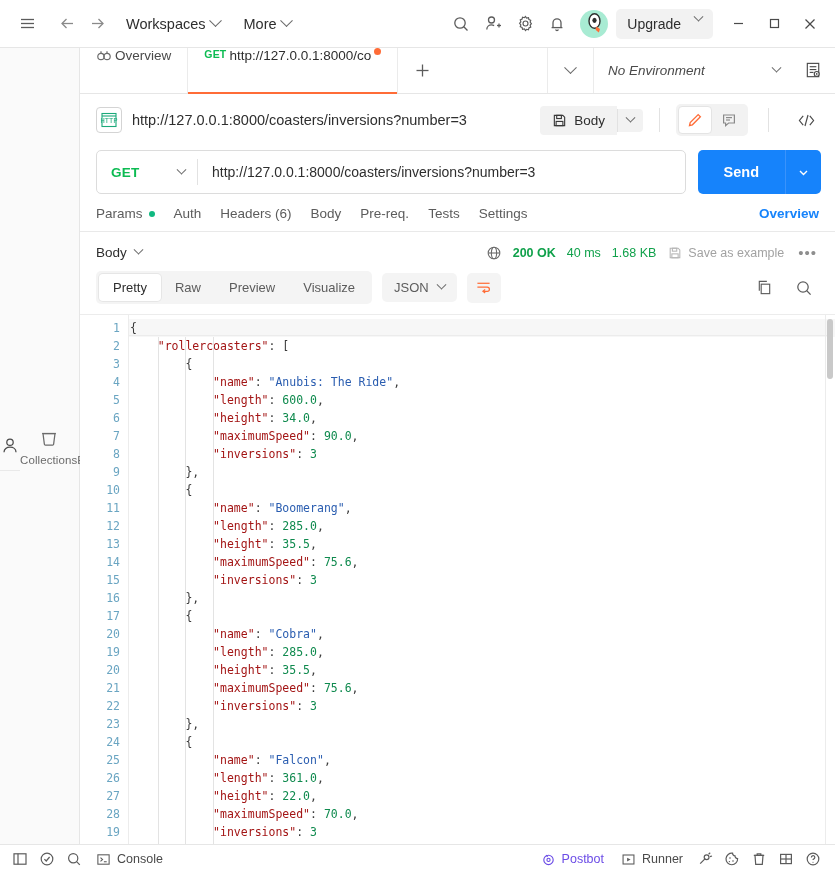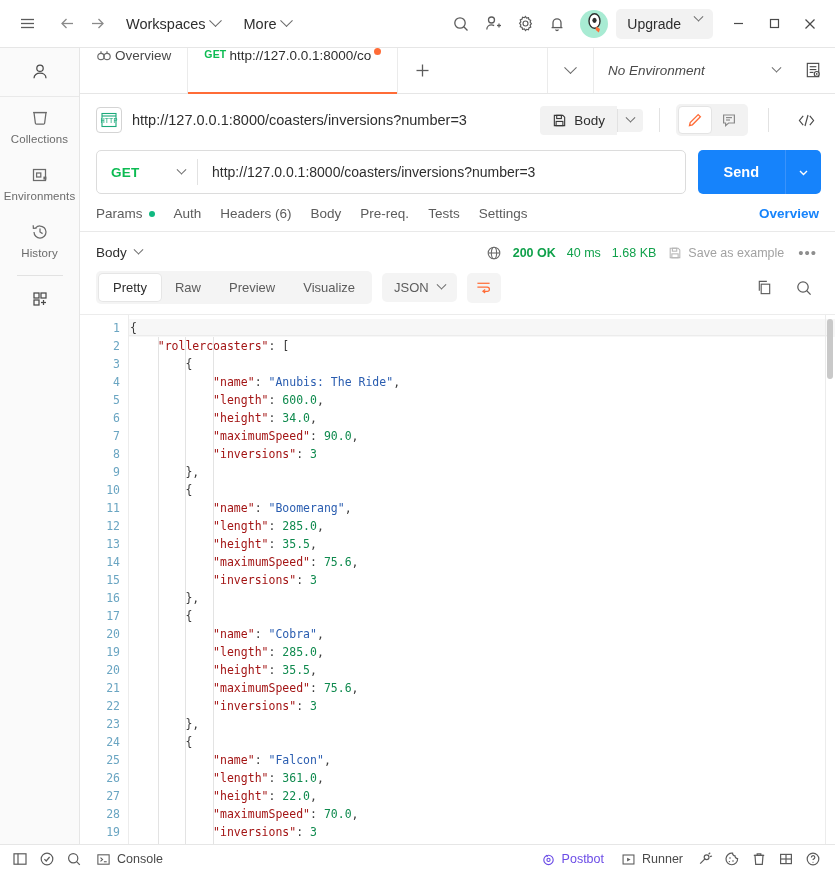--- a/index.html
+++ b/index.html
@@ -38,21 +38,21 @@
     padding:7px 11px;font-size:14px;color:#2e2e2e;cursor:pointer;margin-right:6px;
   }
   .win-btn { width:34px;height:34px;display:flex;align-items:center;justify-content:center;color:#4a4a4a;cursor:pointer;border-radius:3px; }
 
   
   .body-split { flex: 1; display: flex; min-height: 0; }
 
   
   .rail {
     width: 80px; min-width:80px; background: #fafafa; border-right: 1px solid #e6e6e6;
-    display: flex; flex-direction: column; align-items: center;
+    display: flex; align-items: center;
   }
   .rail-user {
     width: 100%; height: 49px; display:flex; align-items:center; justify-content:center;
     border-bottom: 1px solid #e9e9e9; cursor:pointer;
   }
   .rail-item {
     width: 100%; padding: 11px 0 9px; display:flex; flex-direction:column;
     align-items:center; gap: 5px; cursor: pointer; color:#6b6b6b;
   }
   .rail-item .lbl { font-size: 11.5px; color: #6b6b6b; letter-spacing:0.1px; }

